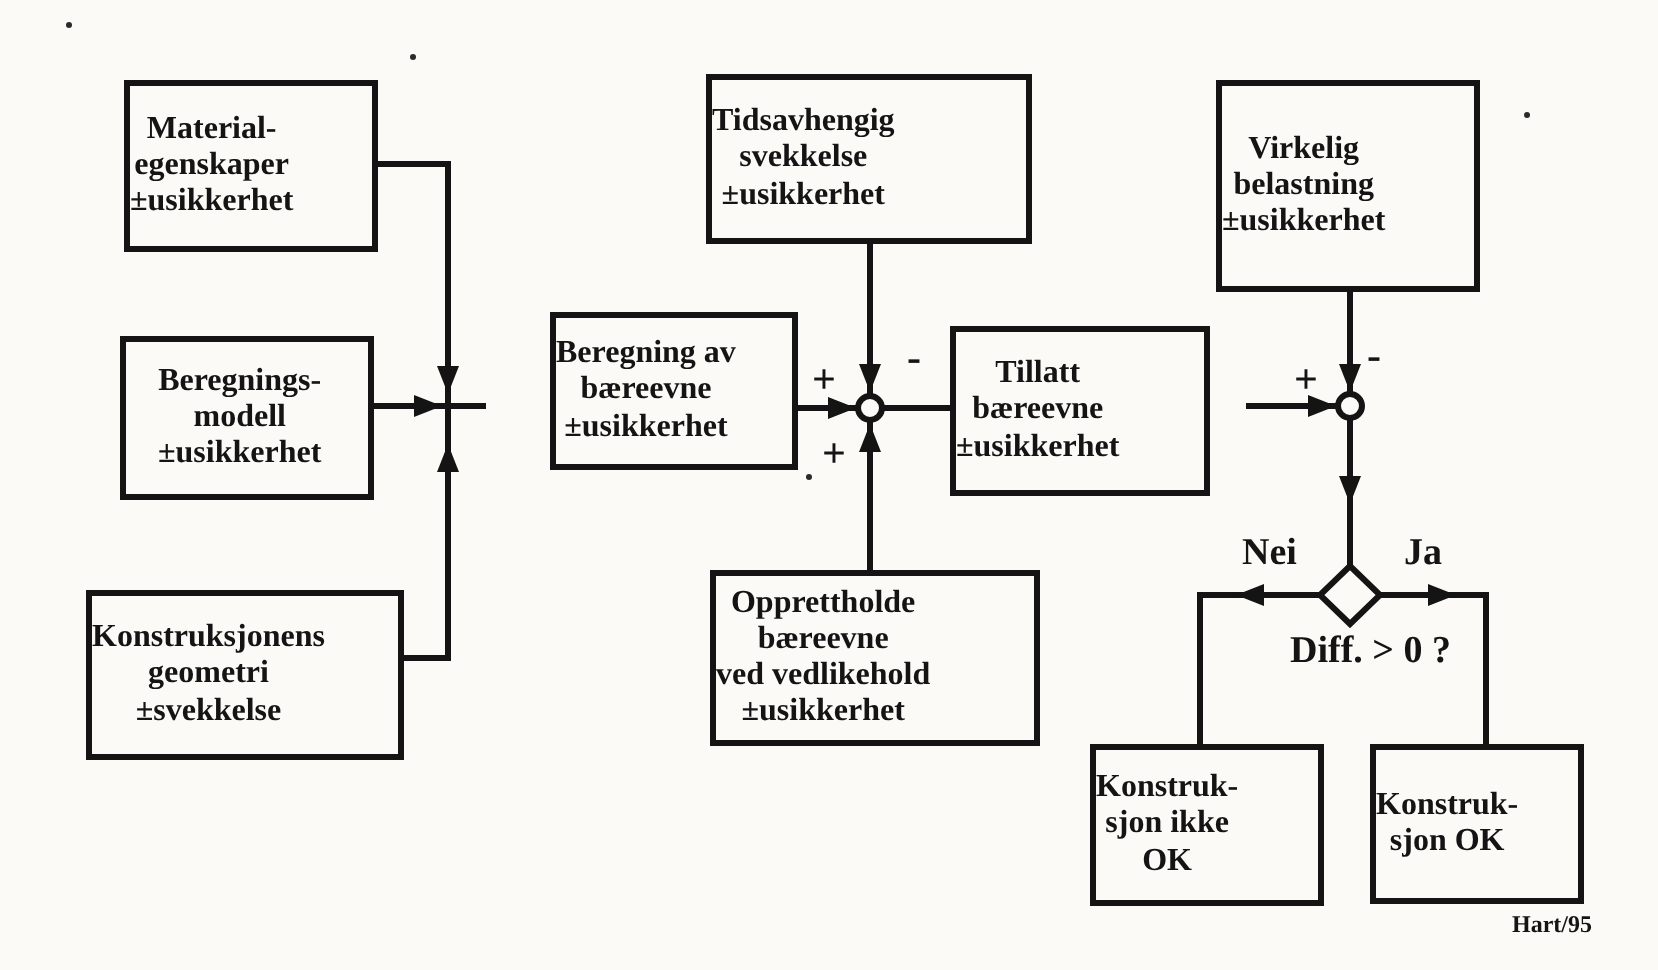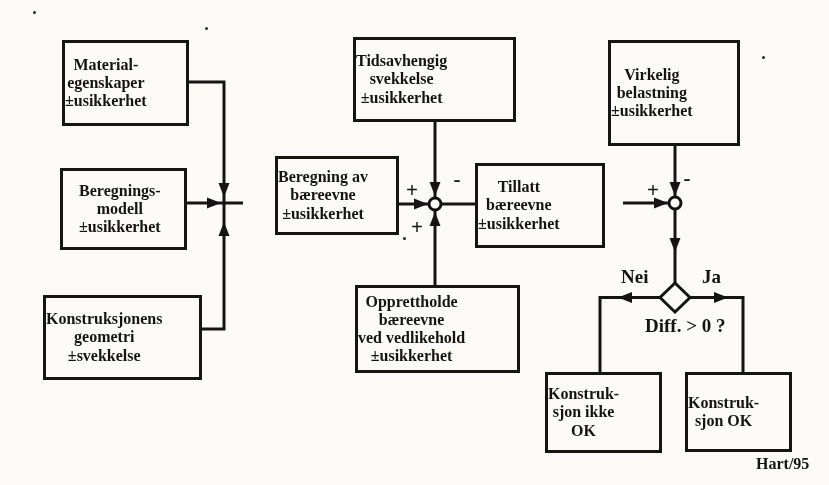--- a/index.html
+++ b/index.html
@@ -28,21 +28,21 @@
   .b8 { left:355px; top:285px; width:165px; height:88px; }
   .b9 { left:545px; top:372px; width:117px; height:81px; }
   .b10{ left:685px; top:372px; width:107px; height:80px; }
   .sign {
     position:absolute; z-index:3; font-size:21px; line-height:1;
     transform:translate(-50%,-50%);
   }
   .tag {
     position:absolute; z-index:3; font-size:19px; line-height:1;
   }
-  .credit { position:absolute; z-index:3; font-size:16px; line-height:1;font-family:Liberation Serif, serif; }
+  .credit { position:absolute; z-index:3; font-size:12px; line-height:1;font-family:Liberation Serif, serif; }
   .speck { position:absolute; width:3px; height:3px; background:#2a2a2a; border-radius:50%; z-index:1; }
   svg line, svg polyline { stroke:var(--ink); stroke-width:3; fill:none; }
   svg polygon.arrow { fill:var(--ink); stroke:none; }
   svg .node { fill:var(--paper); stroke:var(--ink); stroke-width:3; }
 </style>
 </head>
 <body>
 
 <div id="canvas">
 

